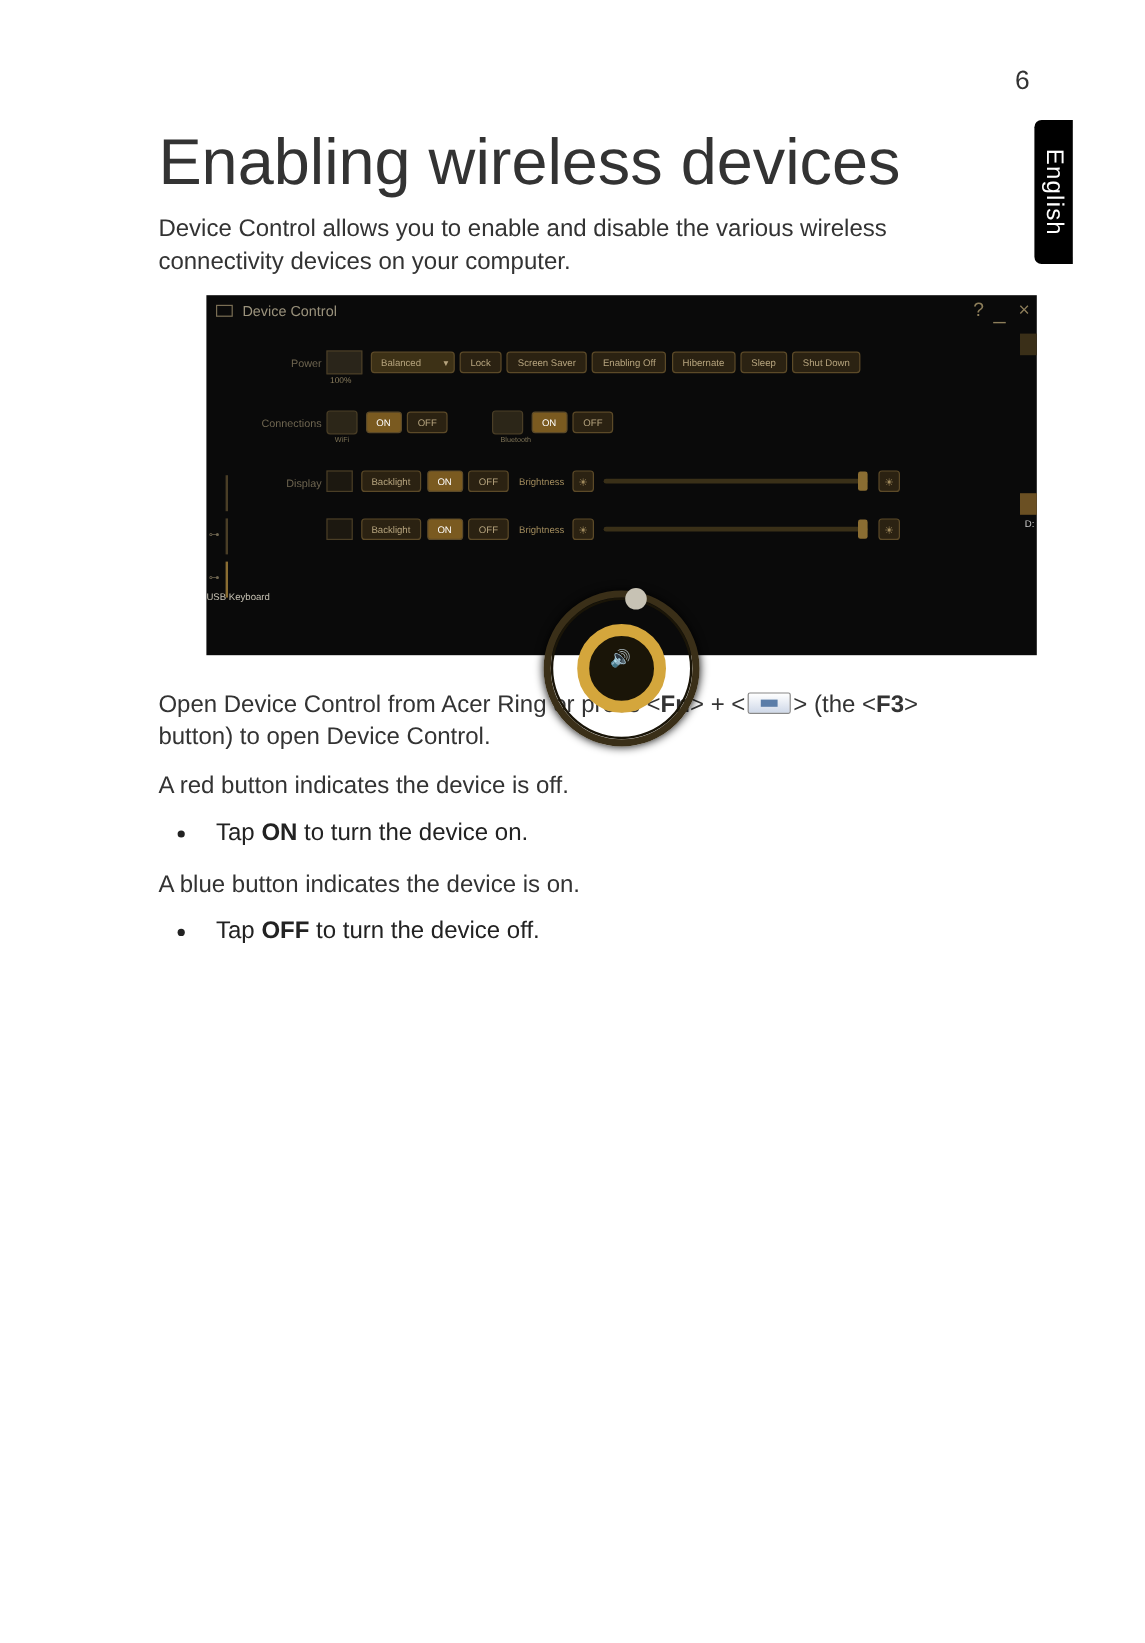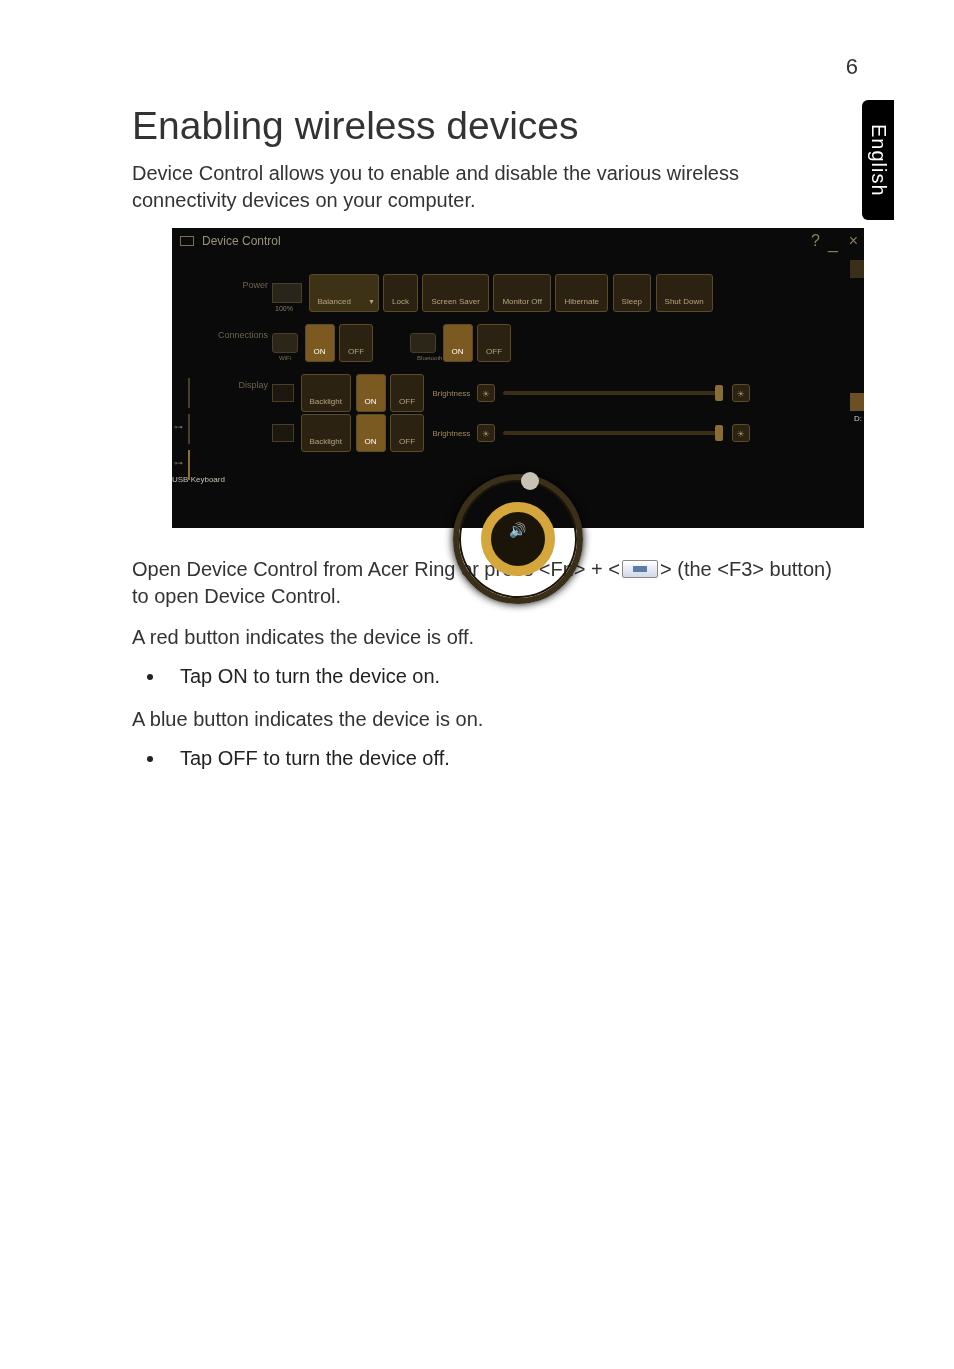--- a/index.html
+++ b/index.html
@@ -1,38 +1,38 @@
 <!DOCTYPE html>
 <html><head>
 <meta charset="utf-8">
 <style>
   * { margin: 0; padding: 0; box-sizing: border-box; }
   html, body { width: 954px; height: 1369px; background: #fff; font-family: "Segoe UI", Arial, sans-serif; color: #222; }
   .page { position: relative; width: 954px; height: 1369px; padding: 54px 80px 60px 132px; }
   .page-number { position: absolute; top: 54px; right: 96px; font-size: 22px; color: #333; }
   .side-tab { position: absolute; top: 100px; right: 60px; width: 32px; height: 120px; background: #000; border-top-left-radius: 6px; border-bottom-left-radius: 6px; display: flex; align-items: center; justify-content: center; }
   .side-tab span { writing-mode: vertical-rl; color: #fff; font-size: 20px; letter-spacing: 1px; }
-  h1 { font-size: 39px; font-weight: 400; color: #333; margin-top: 50px; margin-bottom: 12px; }
+  h1 { font-size: 54px; font-weight: 400; color: #333; margin-top: 50px; margin-bottom: 12px; }
   .body-text { font-size: 20px; line-height: 1.35; color: #333; margin: 10px 0 14px 0; max-width: 700px; }
   .screenshot-wrap { margin: 14px 0 28px 40px; width: 692px; }
   .screenshot { width: 692px; height: 300px; background: #0a0a0a; position: relative; font-size: 9px; color: #9c8b6a; }
   .dc-title { position: absolute; top: 6px; left: 30px; color: #9a927c; font-size: 12px; }
   .dc-help { position: absolute; top: 4px; right: 44px; color: #8d7e5a; font-size: 16px; }
   .dc-min { position: absolute; top: 4px; right: 26px; color: #8d7e5a; font-size: 18px; }
   .dc-close { position: absolute; top: 4px; right: 6px; color: #8d7e5a; font-size: 16px; }
   .dc-icon { position: absolute; top: 8px; left: 8px; width: 14px; height: 10px; border: 1px solid #7a6e54; }
   .dc-right-tab1 { position: absolute; top: 32px; right: 0; width: 14px; height: 18px; background: #3a2f18; }
   .dc-right-tab2 { position: absolute; top: 165px; right: 0; width: 14px; height: 18px; background: #6b5023; }
   .dc-right-tab2-label { position: absolute; top: 186px; right: 2px; color: #ccc; font-size: 8px; }
   .panel { position: absolute; left: 100px; top: 46px; right: 30px; }
   .row { position: relative; height: 50px; }
   .row-label { position: absolute; left: -60px; top: 6px; width: 56px; text-align: right; color: #6e6550; font-size: 9px; }
   .battery { display:inline-block; vertical-align:middle; width:30px; height:20px; background:#2a251a; border:1px solid #4a3e26; margin-right:4px; position: relative; }
   .battery::after { content:"100%"; position:absolute; bottom:-10px; left:2px; font-size:7px; color:#8c7f5f; }
-  .pill, .btn { display:inline-block; vertical-align:middle; height:18px; line-height:18px; padding:18px 8px; font-size:8px; border:1px solid #5c4a28; border-radius:3px; margin-right:2px; background:#2b2212; color:#b6a47e; }
+  .pill, .btn { display:inline-block; vertical-align:middle; height:18px; line-height:18px; padding:0 8px; font-size:8px; border:1px solid #5c4a28; border-radius:3px; margin-right:2px; background:#2b2212; color:#b6a47e; }
   .balanced { width:70px; position: relative; background:#3d3116; }
   .balanced::after { content:"▾"; position:absolute; right:4px; }
   .conn-icon { display:inline-block; vertical-align:middle; width:26px; height:20px; background:#2c2618; border:1px solid #4a3e26; border-radius:3px; margin-right:4px; position:relative; }
   .conn-icon span { position:absolute; bottom:-9px; left:6px; font-size:6px; color:#7e7356; }
   .on { background:#7a5a20; color:#fff; }
   .display-icon { display:inline-block; vertical-align:middle; width:22px; height:18px; background:#1c1810; border:1px solid #4a3e26; margin-right:4px; position:relative; }
   .slider { display:inline-block; vertical-align:middle; width:220px; height:4px; background:#3a3018; border-radius:2px; position:relative; margin:0 6px; }
   .slider::after { content:""; position:absolute; right:0; top:-6px; width:8px; height:16px; background:#8a6d32; border-radius:2px; }
   .sun { display:inline-block; width:18px; height:18px; border:1px solid #5c4a28; border-radius:3px; background:#2b2212; vertical-align:middle; text-align:center; line-height:18px; color:#a08a5c; font-size:9px; }
   .bright-label { font-size:8px; color:#a08a5c; margin:0 4px; vertical-align:middle; }
@@ -43,21 +43,21 @@
   .usb-label { position:absolute; left:0; top:247px; color:#c5c0b2; font-size:8px; }
   .bottom-ring { position:absolute; left:50%; bottom:-6px; transform:translateX(-50%); width:130px; height:60px; }
   .ring-outer { position:absolute; left:0; top:0; width:130px; height:130px; border-radius:50%; border:6px solid #3a2f18; box-shadow: 0 0 0 2px #1a1508 inset, 0 0 8px #000; }
   .ring-inner { position:absolute; left:28px; top:28px; width:74px; height:74px; border-radius:50%; border:10px solid #d4a63c; background:#1a1508; }
   .ring-knob { position:absolute; left:68px; top:-2px; width:18px; height:18px; border-radius:50%; background:#c7c2b4; }
   .speaker { position:absolute; left:56px; top:48px; color:#d4a63c; font-size:14px; }
   .inline-key { display:inline-block; vertical-align:middle; width:36px; height:18px; border:1px solid #888; border-radius:2px; background:linear-gradient(#fff,#cfd8e8); position:relative; top:-2px; margin:0 2px; }
   .inline-key::after { content:""; position:absolute; left:10px; top:5px; width:14px; height:6px; background:#5b7da8; }
   ul.bullets { list-style: disc; margin: 8px 0 18px 34px; font-size: 20px; }
   ul.bullets li { padding-left: 14px; }
-  b { font-weight: 400; }
+  b { font-weight: 700; }
 </style>
 </head>
 <body>
 
 <div class="page">
   <div class="page-number">6</div>
   <div class="side-tab">
     <span>English</span>
   </div>
 
@@ -87,21 +87,21 @@
       <div class="usb-label">USB Keyboard</div>
 
       <div class="panel">
 
         <div class="row">
           <div class="row-label">Power</div>
           <span class="battery"></span>
           <span class="pill balanced">Balanced</span>
           <span class="btn">Lock</span>
           <span class="btn">Screen Saver</span>
-          <span class="btn">Monitor Off</span>
+          <span class="btn">Enabling Off</span>
           <span class="btn">Hibernate</span>
           <span class="btn">Sleep</span>
           <span class="btn">Shut Down</span>
         </div>
 
         <div class="row">
           <div class="row-label">Connections</div>
           <span class="conn-icon"><span>WiFi</span></span>
           <span class="btn on">ON</span>
           <span class="btn">OFF</span>

